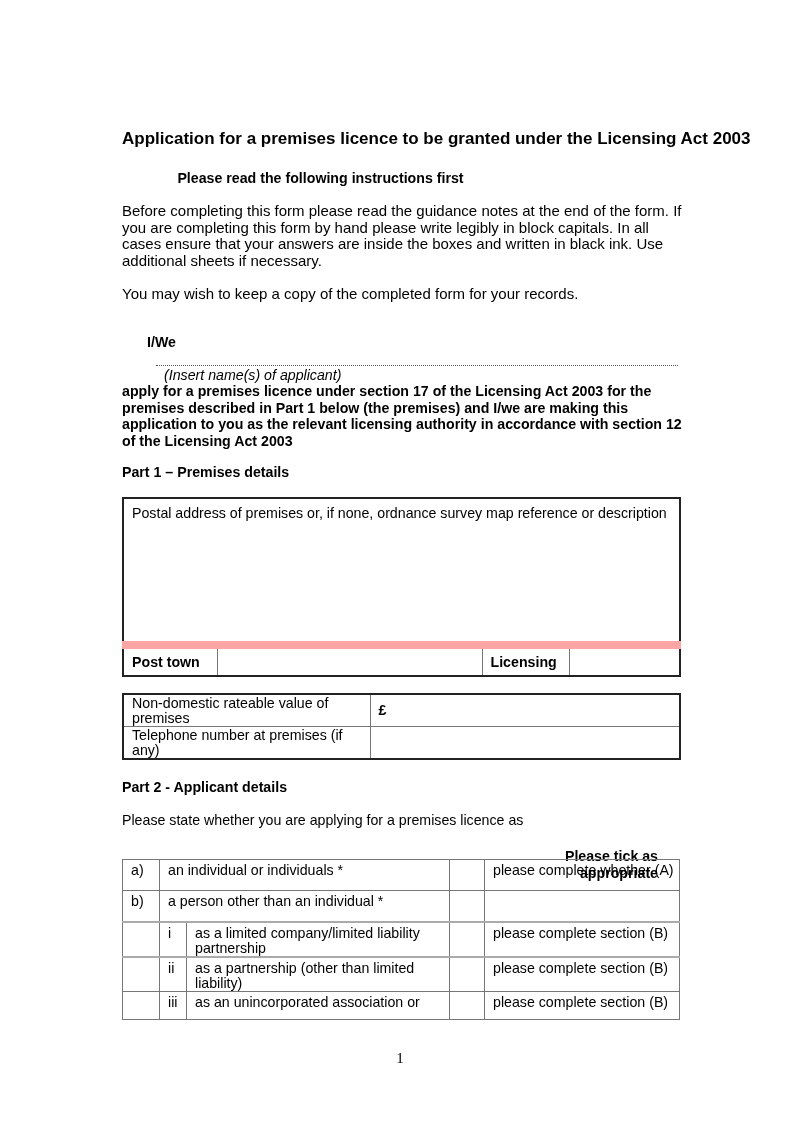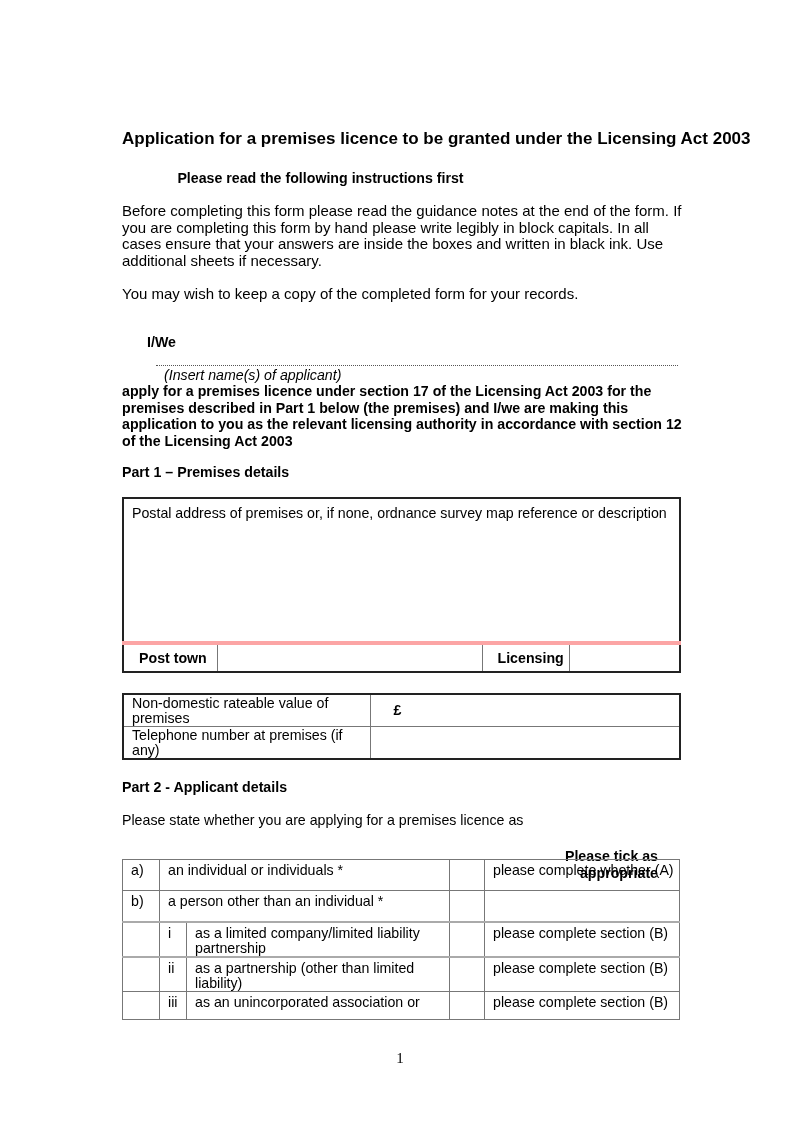--- a/index.html
+++ b/index.html
@@ -1,37 +1,37 @@
 <!DOCTYPE html>
 <html><head>
 <meta charset="utf-8">
 <style>
   html, body { margin: 0; padding: 0; background: #ffffff; }
   body {
     width: 800px; height: 1130px; position: relative; overflow: hidden;
     font-family: "Liberation Sans", sans-serif; color: #000; font-size: 14.2px;
   }
   .abs { position: absolute; }
-  .b { font-weight: bold; padding-left: 15px; }
+  .b { font-weight: bold; }
   .title { left: 122px; top: 129px; font-size: 17px; font-weight: bold; white-space: nowrap; }
   .subtitle { left: 0; width: 641px; top: 170px; text-align: center; font-weight: bold; font-size: 14.2px; }
   .para { left: 122px; width: 570px; line-height: 16.5px; font-size: 15px; }
   .iwe { left: 122px; top: 334px; font-weight: bold; margin-left: 25px; }
   .dotline { left: 156px; top: 365px; width: 522px; border-top: 1px dotted #555; height: 0; }
   .insert { left: 164px; top: 367px; font-style: italic; }
   .applybold { left: 122px; top: 383px; width: 570px; font-weight: bold; line-height: 16.5px; }
   .part1 { left: 122px; top: 464px; font-weight: bold; }
 
   table { border-collapse: collapse; position: absolute; table-layout: fixed; }
   td { padding: 0 0 0 8px; vertical-align: top; font-size: 14.2px; line-height: 16px; }
 
   
   .t1 { left: 122px; top: 497px; width: 557px; border: 2px solid #222; }
   .t1 td { border: 1px solid #777; }
-  .t1 .addr { height: 136px; padding-top: 6px; border-bottom: 4px solid #fca5a5; }
+  .t1 .addr { height: 136px; padding-top: 6px; border-bottom: 8px solid #fca5a5; }
   .t1 .row2 td { height: 26px; vertical-align: middle; }
 
   
   .t2 { left: 122px; top: 693px; width: 557px; border: 2px solid #222; }
   .t2 td { border: 1px solid #777; height: 31px; vertical-align: middle; line-height: 15px; }
 
   .part2 { left: 122px; top: 779px; font-weight: bold; }
   .state { left: 122px; top: 812px; }
   .tick { left: 548px; top: 848px; width: 110px; text-align: right; font-weight: bold; line-height: 17px; }
 

